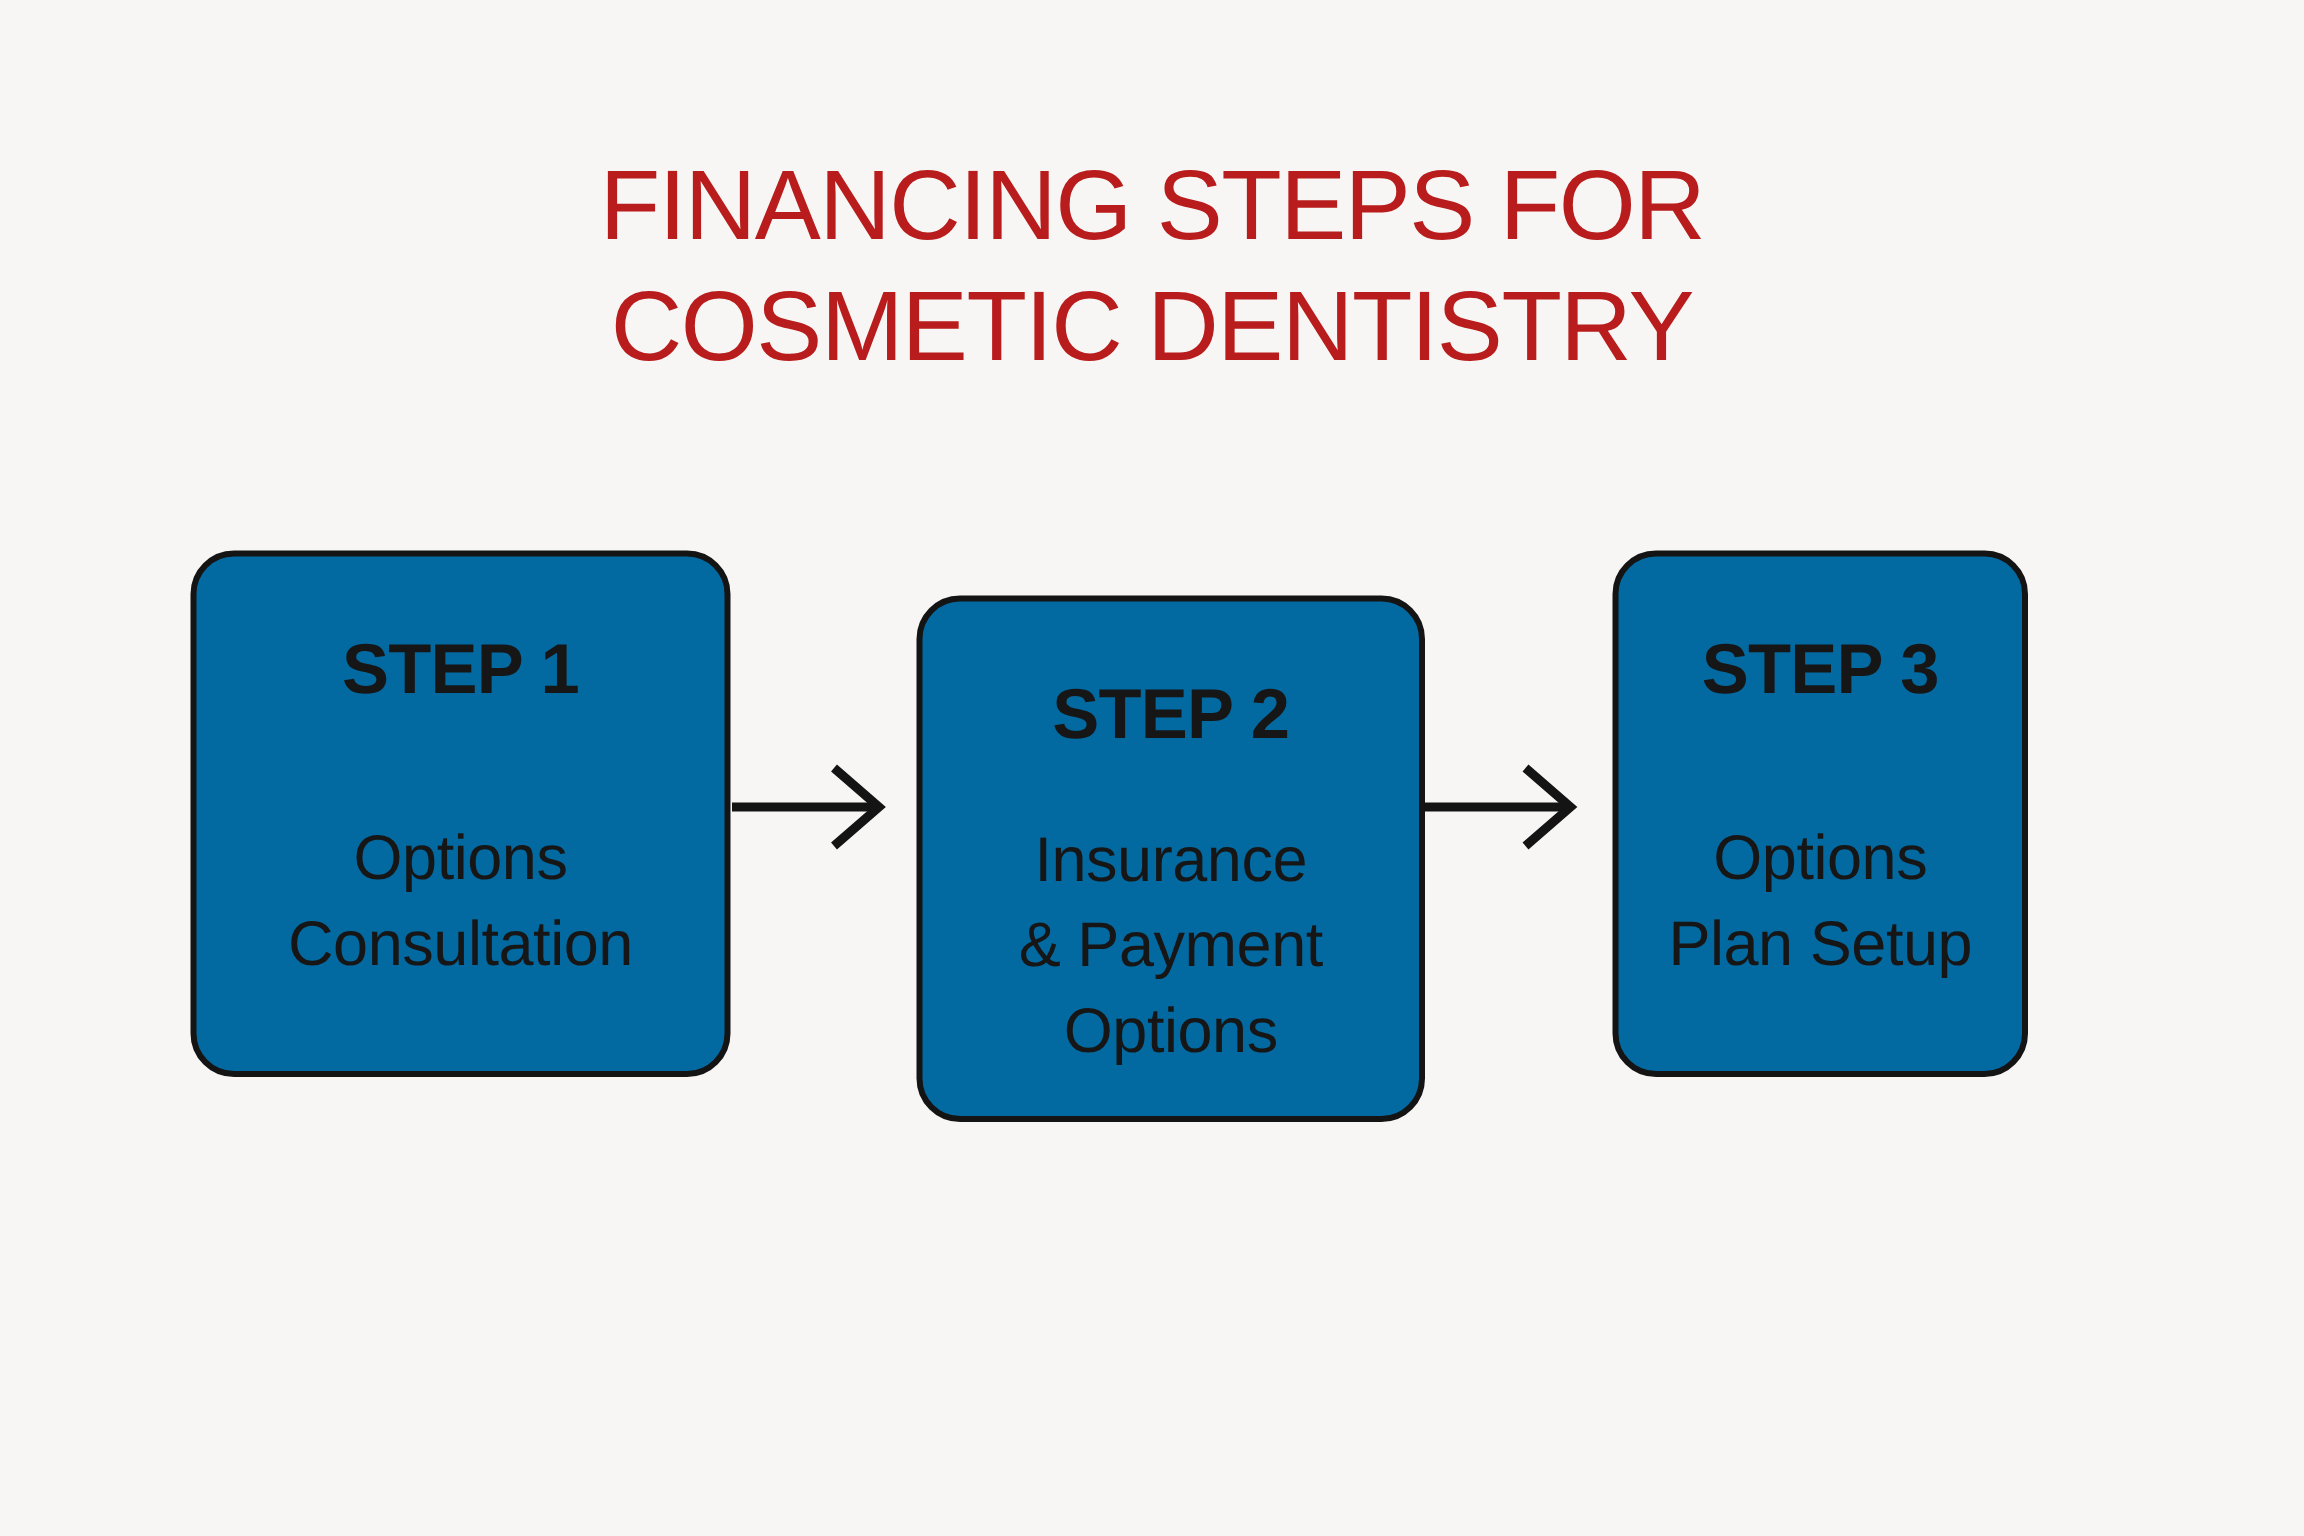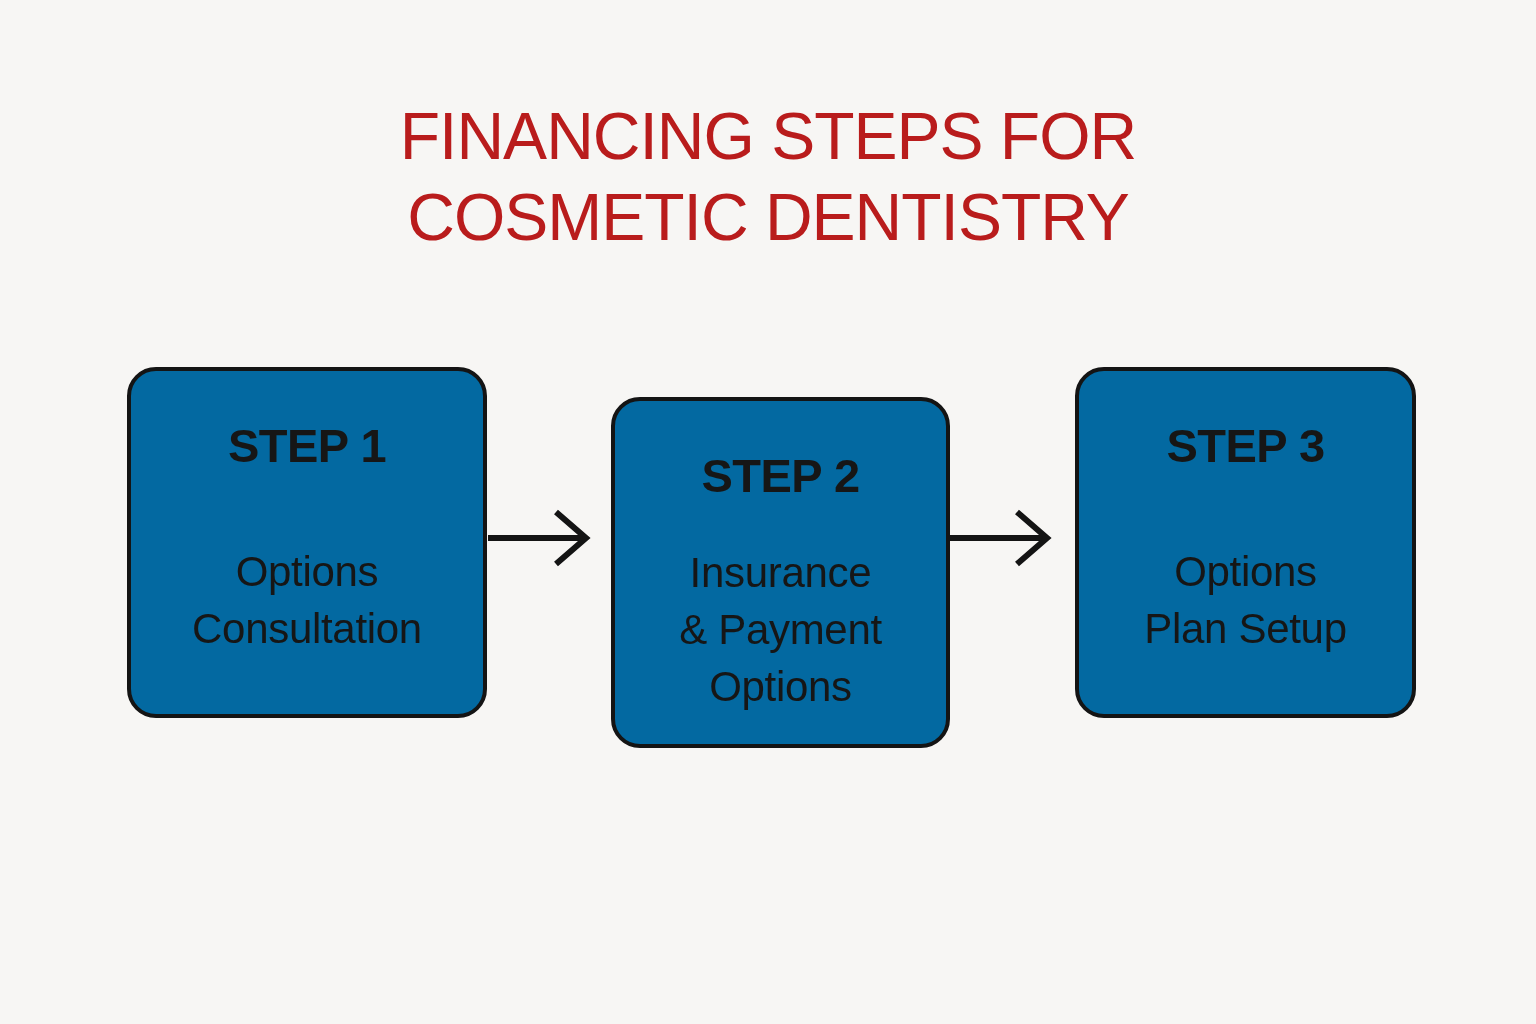--- a/index.html
+++ b/index.html
@@ -34,21 +34,21 @@
     border: 4px solid #141414;
     border-radius: 29px;
     background: #0369a1;
     display: flex;
     flex-direction: column;
     align-items: center;
     padding: 48px 14px 0 14px;
   }
   .step-box.pos-1 { left: 127px;  width: 360px; }
   .step-box.pos-2 { left: 611px;  width: 339px; margin-top: 30px; }
-  .step-box.pos-3 { left: 1075px; width: 341px; }
+  .step-box.pos-3 { left: 1075px; width: 277px; }
   .step-label {
     font-size: 47px;
     font-weight: 700;
     line-height: 54px;
     letter-spacing: -0.5px;
     text-align: center;
   }
   .step-desc-wrap {
     flex: 1;
     margin-top: 12px;

